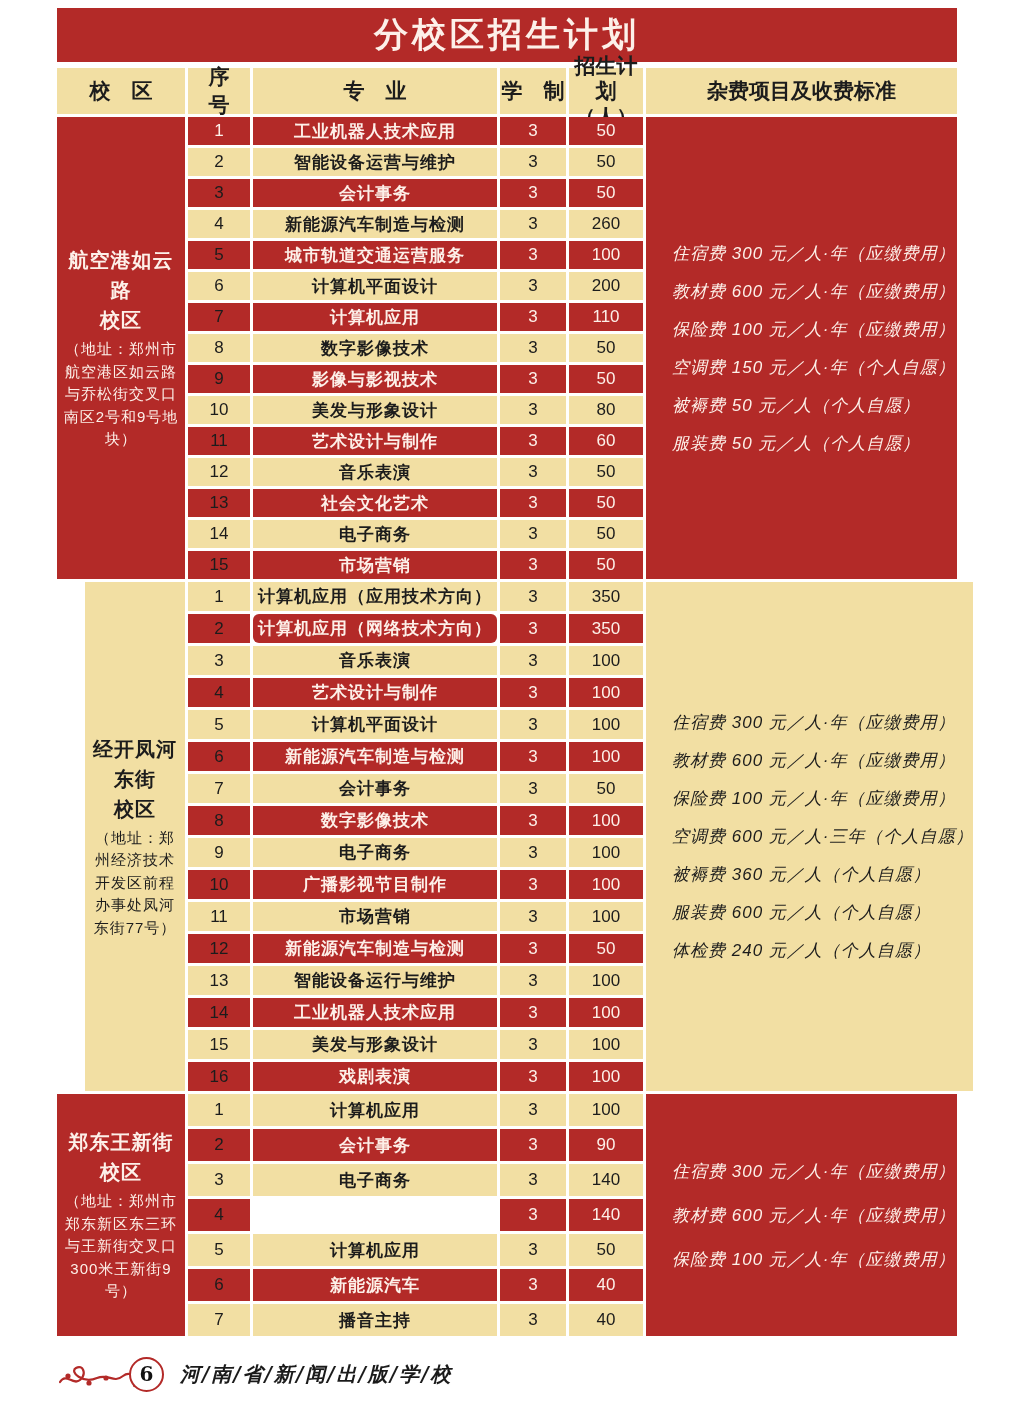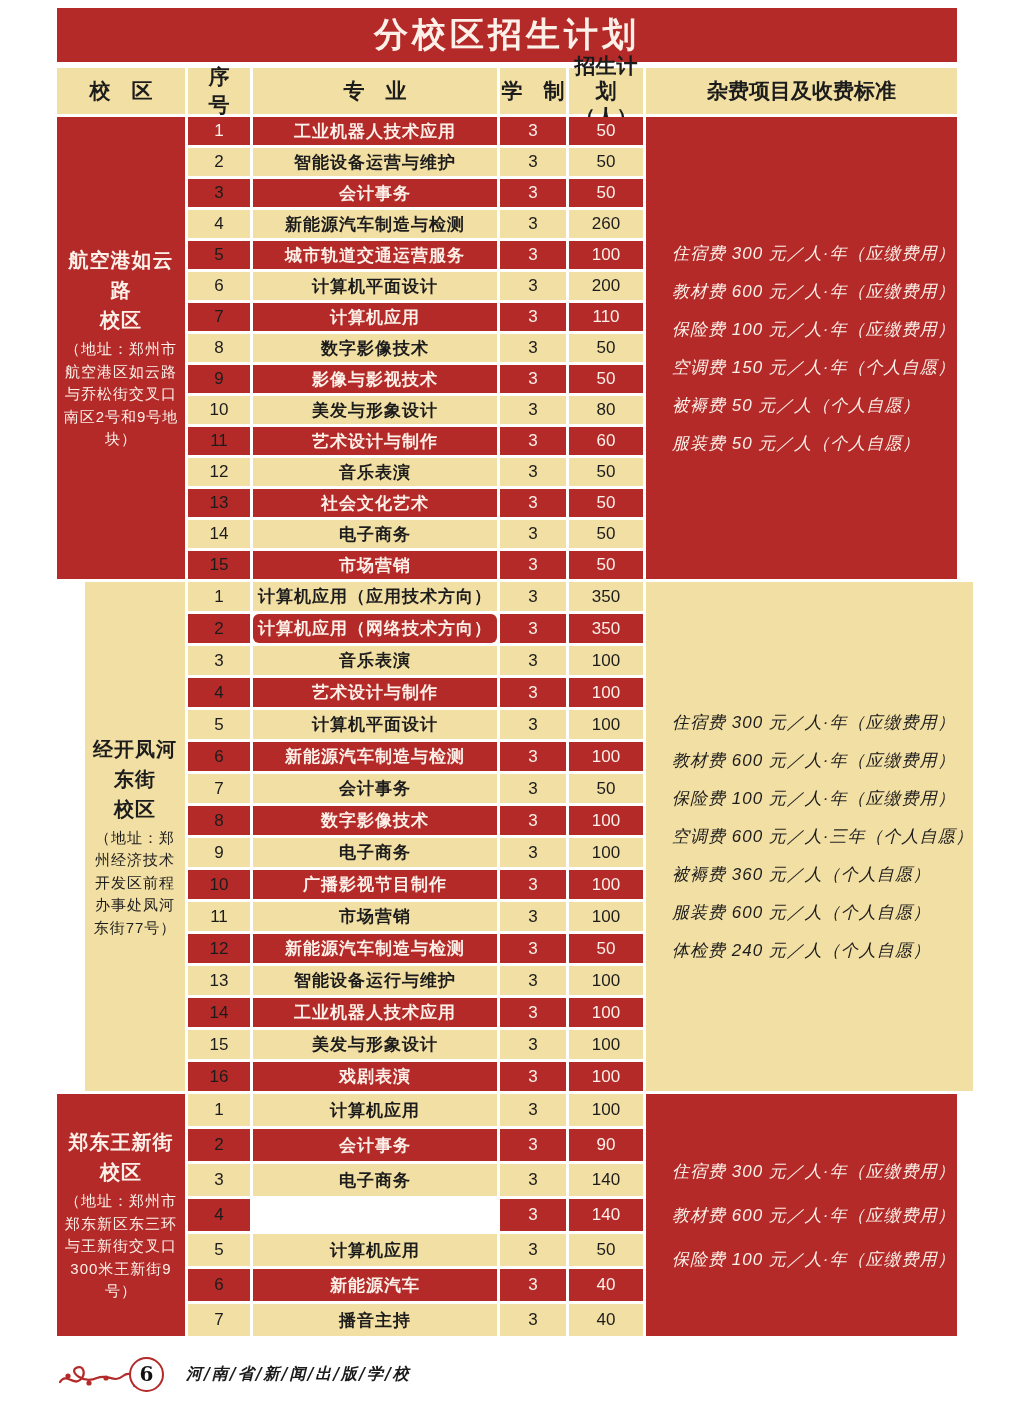--- a/index.html
+++ b/index.html
@@ -49,22 +49,22 @@
   .section-2 .fee-line{height:44px;}
   .footer{display:flex;align-items:center;margin:18px 0 0 2px;}
   .flourish{margin-right:-8px;}
   .page-circle{
     width:31px;height:31px;border:2.5px solid var(--red);border-radius:50%;
     display:flex;align-items:center;justify-content:center;
     font-family:"DejaVu Serif", serif;font-weight:bold;font-size:20px;color:#111;
     background:#fff;
   }
   .school-name{
-    margin-left:22px;font-family:"DejaVu Serif", serif;font-style:italic;
-    font-weight:bold;font-size:16px;color:#1a1a1a;letter-spacing:2px;
+    margin-left:16px;font-family:"DejaVu Serif", serif;font-style:italic;
+    font-weight:bold;font-size:20px;color:#1a1a1a;letter-spacing:2px;
   }
 </style>
 </head>
 <body>
 
 <div class="page">
   <div class="title-bar">分校区招生计划</div>
 
   <div class="table">
     <div class="grid header-row">

